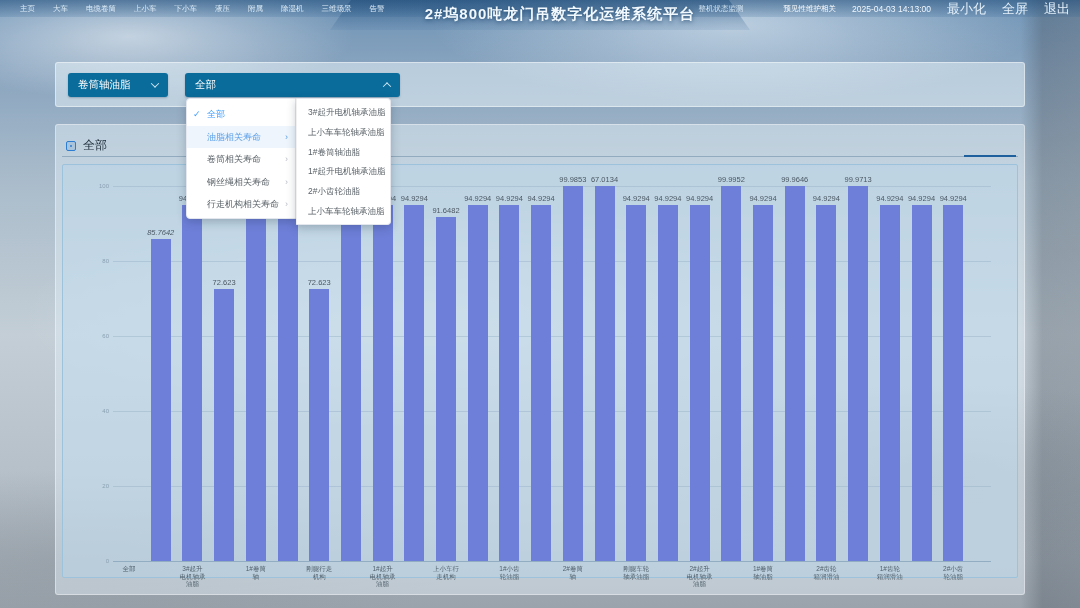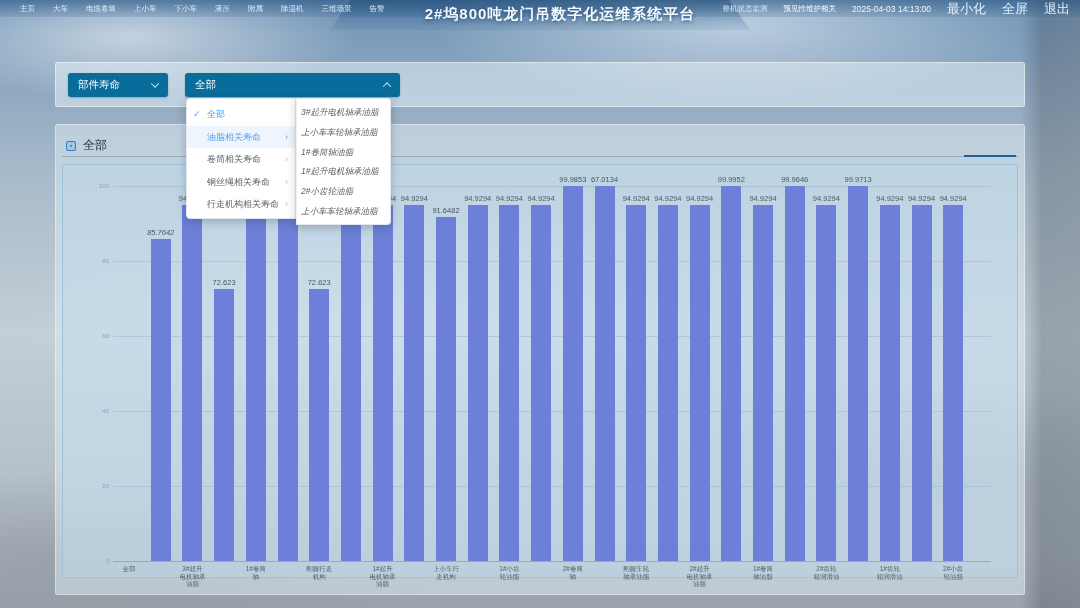--- a/index.html
+++ b/index.html
@@ -23,21 +23,21 @@
     background:linear-gradient(180deg, rgba(24,70,116,0.5), rgba(50,100,150,0.18)); }
   .title-band { position:absolute; left:330px; top:0; width:420px; height:30px;
     background:linear-gradient(180deg, rgba(28,74,120,0.5), rgba(60,110,160,0.12));
     clip-path:polygon(5% 0, 95% 0, 100% 100%, 0 100%); }
   .nav-left { position:absolute; left:20px; top:0; height:17px; display:flex; gap:18px; align-items:center; }
   .nav-left span { font-size:7.5px; color:#dcebf7; cursor:default; white-space:nowrap; }
   .page-title { position:absolute; top:5px; left:0; width:1080px; text-align:center;
     font-size:15px; font-weight:bold; color:#f2f9fe; letter-spacing:1px;
     text-shadow:0 1px 4px rgba(15,55,95,0.7); pointer-events:none;padding-left:40px; }
   .nav-right { position:absolute; right:10px; top:0; height:17px; display:flex; gap:16px; align-items:center; }
-  .nav-right .mod { font-size:7.5px; color:#d5e6f4; white-space:nowrap; }
+  .nav-right .mod { font-size:7.5px; color:#d5e6f4; white-space:nowrap;margin-left:24px; }
   .nav-right .mod.active { color:#ffffff; }
   .nav-right .time { font-size:8.5px; color:#f0f7fd; white-space:nowrap; }
   .nav-right .winctl { font-size:13px; color:#e4f0fa; white-space:nowrap; }
 
   
   .filter-panel { position:absolute; left:55px; top:62px; width:970px; height:45px;
     background:rgba(226,238,246,0.55); border:1px solid rgba(255,255,255,0.45); border-radius:3px; }
   .select { position:absolute; height:24px; background:#0a6c9b; border-radius:3px;
     display:flex; align-items:center; justify-content:space-between; padding:0 10px;
     color:#fff; font-size:10.5px; cursor:pointer; box-shadow:0 1px 2px rgba(0,40,70,0.25); }
@@ -74,22 +74,22 @@
   #cascader-menu { left:186px; top:98px; width:110px; height:121px; border-radius:4px 0 0 4px; padding:4px 0; }
   #cascader-submenu { left:296px; top:98px; width:95px; height:127px; border-radius:0 4px 4px 0;
     border-left:1px solid #f0f0f0; padding:4px 0; }
   .menu-item { position:relative; height:22.5px; line-height:22.5px; padding-left:20px;
     font-size:9px; color:#5a6268; cursor:pointer; white-space:nowrap; }
   .menu-item .check { position:absolute; left:6px; color:#409eff; font-size:9px; }
   .menu-item .arrow { position:absolute; right:7px; top:0; font-size:9px; color:#b8bec6; }
   .menu-item.checked { color:#409eff; }
   .menu-item.active { background:#eef5fd; color:#5ca0e8; }
   .menu-item.active .arrow { color:#5ca0e8; }
-  .submenu-item { height:19.8px; line-height:19.8px; padding-left:4px;
-    font-size:8.5px; color:#5a6268; cursor:pointer; white-space:nowrap;font-style:italic; }
+  .submenu-item { height:19.8px; line-height:19.8px; padding-left:11px;
+    font-size:8.5px; color:#5a6268; cursor:pointer; white-space:nowrap; }
 </style>
 </head>
 <body>
 
 <div id="stage">
 
   <div class="topbar"></div>
   <div class="title-band"></div>
 
   <div class="nav-left" id="nav-left">
@@ -112,21 +112,21 @@
     <span class="mod active" id="mod-1">预见性维护相关</span>
     <span class="time">2025-04-03 14:13:00</span>
     <span class="winctl" id="win-0">最小化</span>
     <span class="winctl" id="win-1">全屏</span>
     <span class="winctl" id="win-2">退出</span>
   </div>
 
   <div class="filter-panel"></div>
 
   <div class="select" id="type-select">
-    <span>部件寿命</span>
+    <span>卷筒轴油脂</span>
     <span class="chev down"></span>
   </div>
 
   <div class="select" id="scope-select">
     <span>全部</span>
     <span class="chev up"></span>
   </div>
 
   <div class="main-panel"></div>
   <div class="section-icon"></div>

